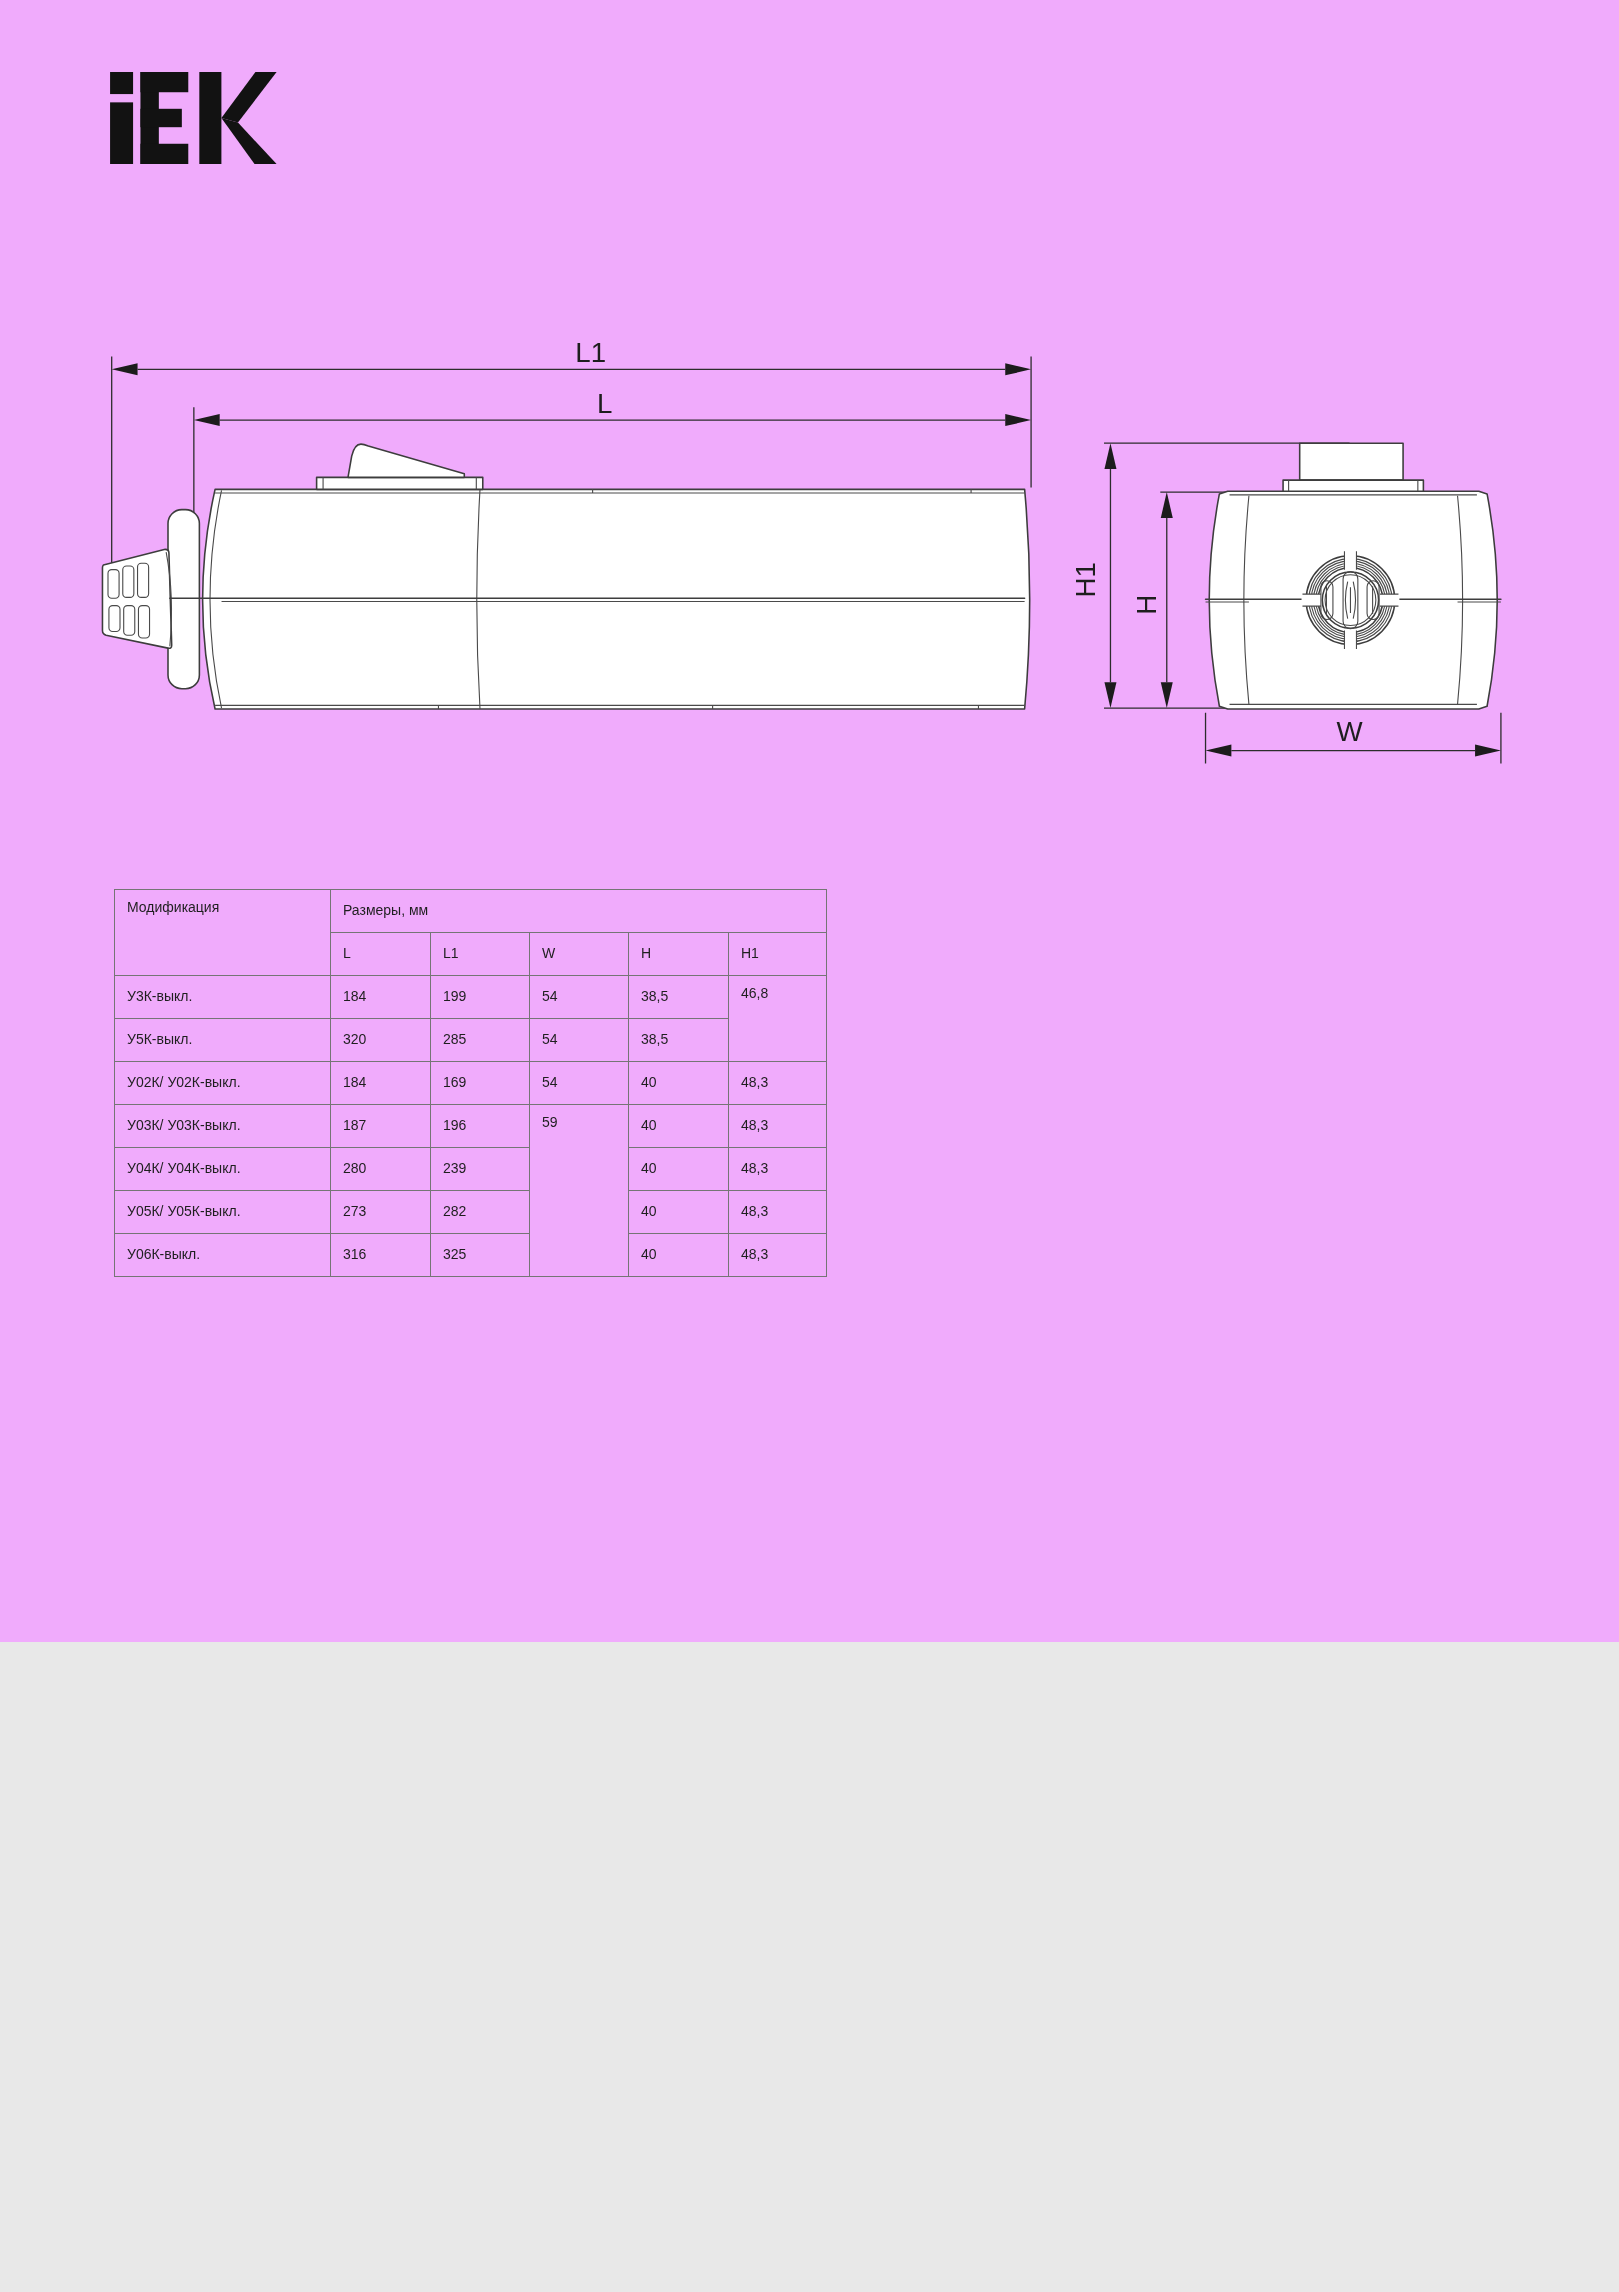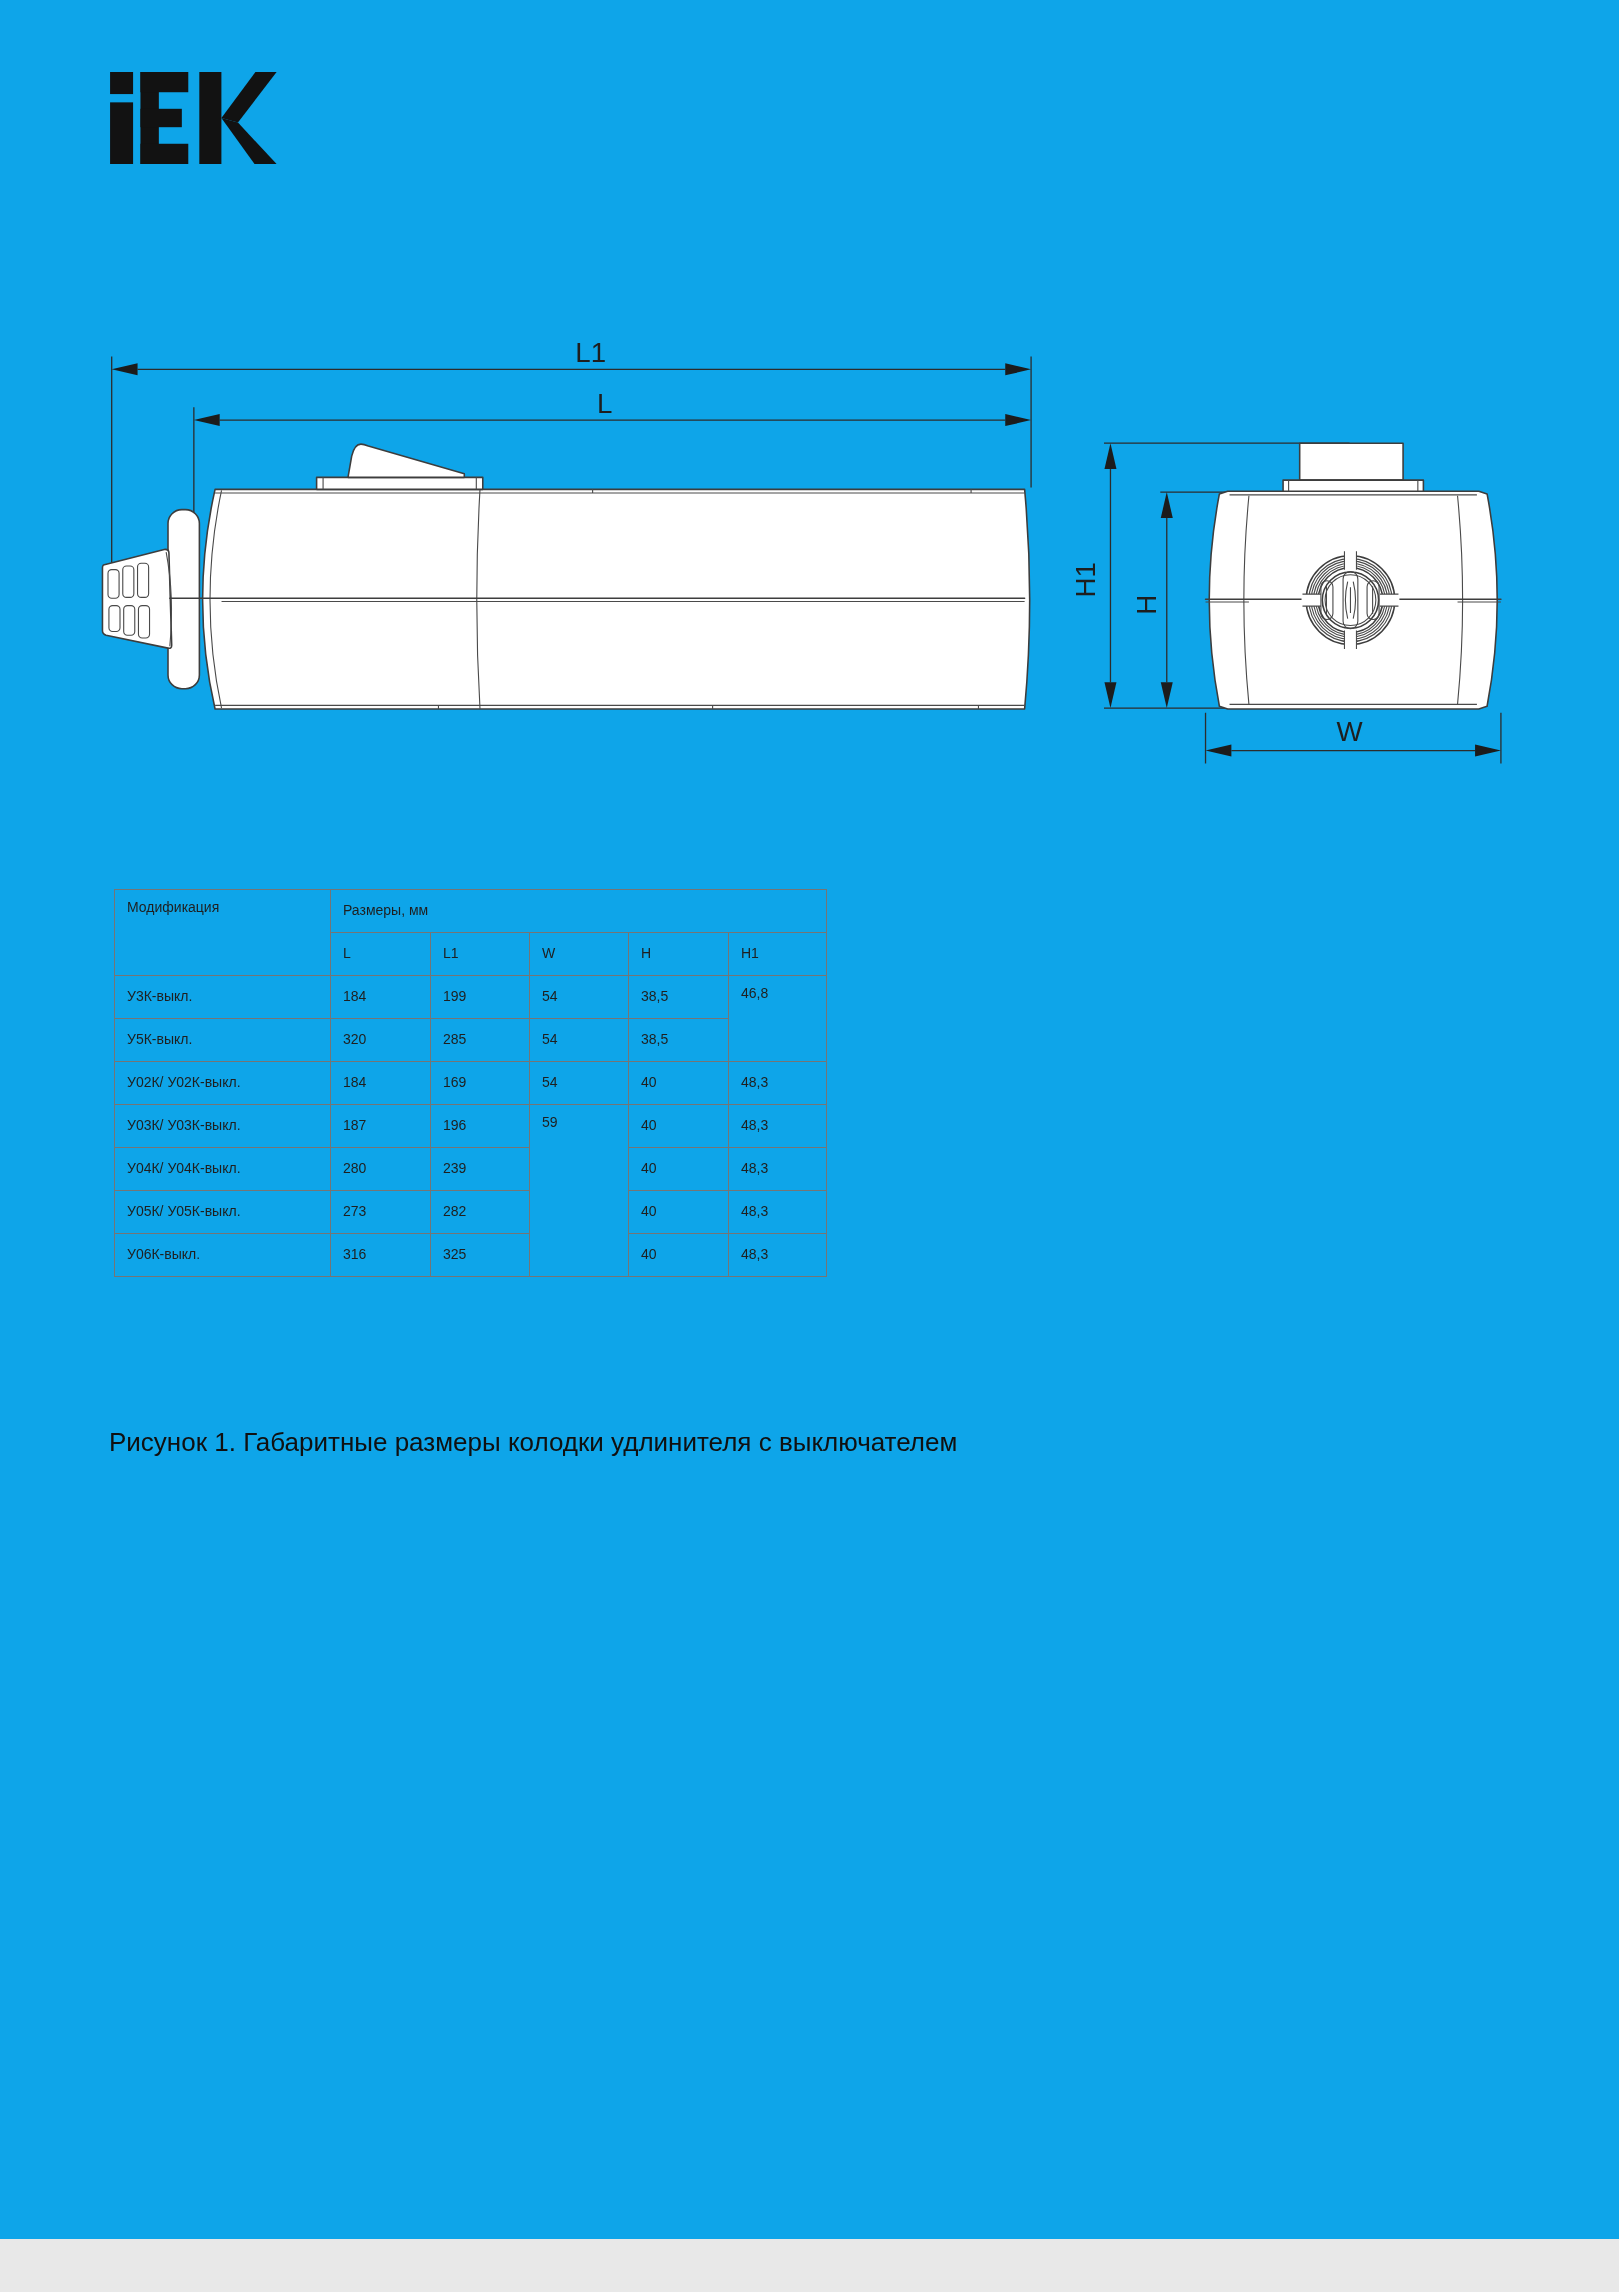--- a/index.html
+++ b/index.html
@@ -1,19 +1,19 @@
 <!DOCTYPE html>
 <html style="font-size:14.8px"><head>
 <meta charset="utf-8">
 <style>
   html,body{margin:0;padding:0;background:#e8e8e8;}
   #page{
     position:relative;
-    width:1620px;height:2239px;
-    background:#0ea5e9;
+    width:1620px;height:1642px;
+    background:#f0abfc;
     font-family:"Liberation Sans", sans-serif;
     overflow:hidden;
   }
   
   #logo{position:absolute;left:106px;top:72px;width:171px;height:92px;}
   .sr-only{position:absolute;width:0.9px;height:0.9px;overflow:hidden;clip:rect(0 0 0 0);white-space:nowrap;}
   
   #drawing{position:absolute;left:0;top:0;width:1620px;height:831px;}
   .ln{stroke:#3d3d3d;stroke-width:1.7;fill:none;stroke-linecap:round;stroke-linejoin:round;}
   .lnw{stroke:#3d3d3d;stroke-width:1.7;fill:#ffffff;stroke-linejoin:round;}
@@ -243,16 +243,15 @@
           <td>У06К-выкл.</td>
           <td>316</td>
           <td>325</td>
           <td>40</td>
           <td>48,3</td>
         </tr>
       </tbody>
     </table>
   </div>
 
-  <div id="caption">Рисунок 1. Габаритные размеры колодки удлинителя с выключателем</div>
 
 </div>
 
 
 </body></html>

